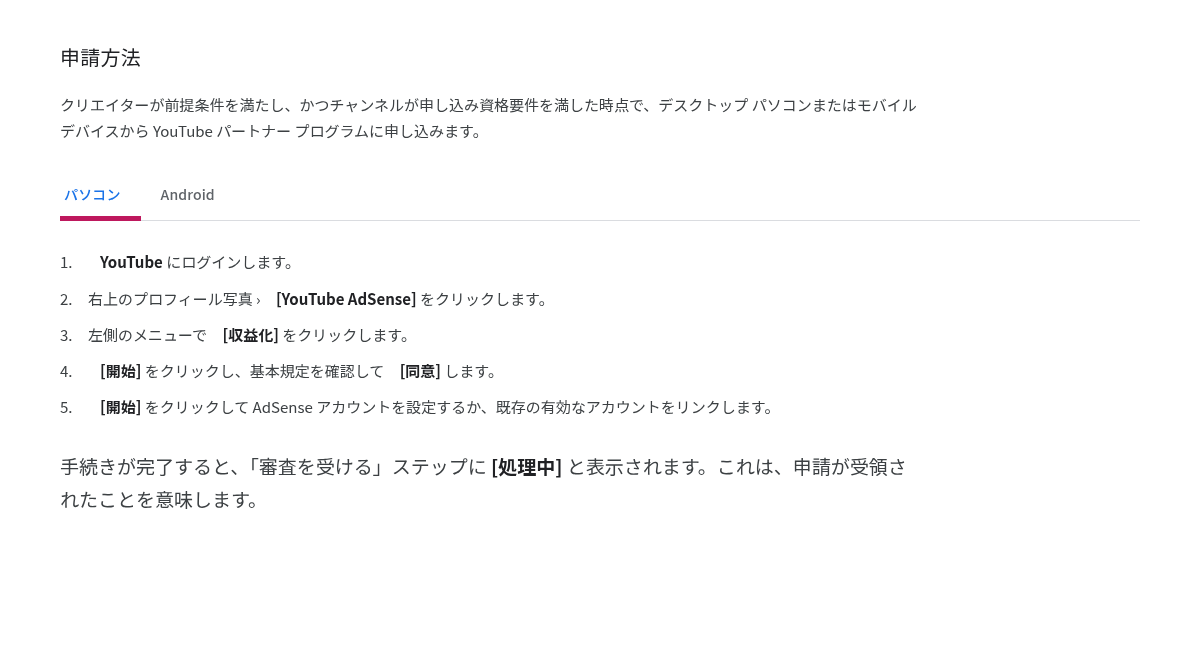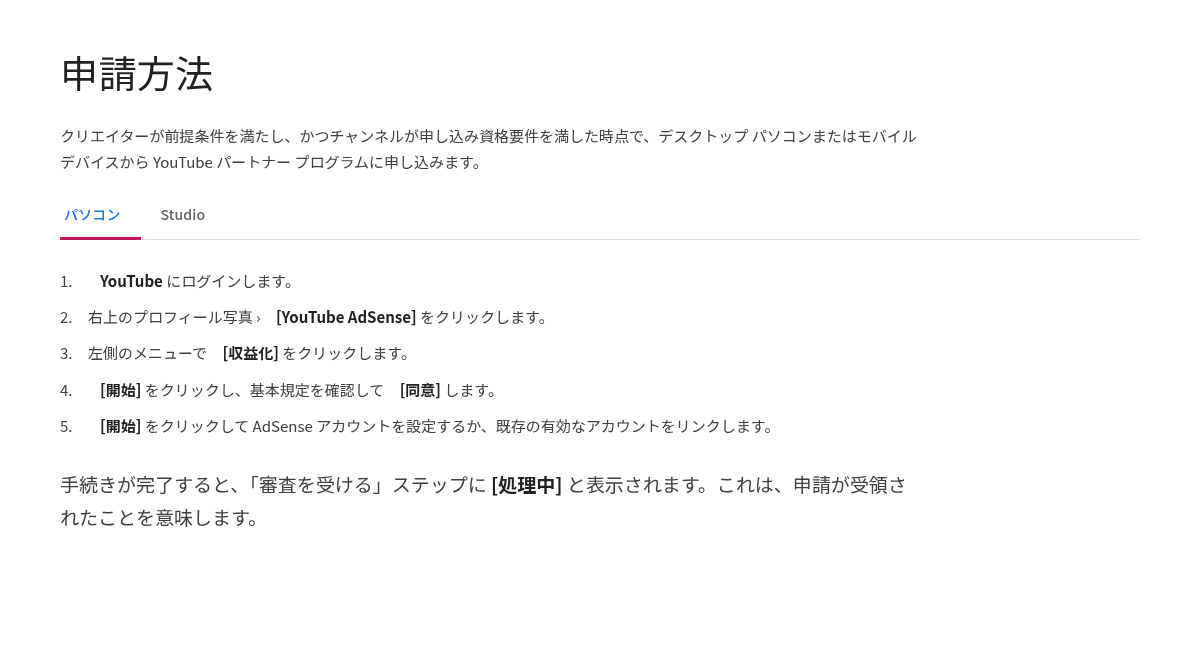--- a/index.html
+++ b/index.html
@@ -12,32 +12,32 @@
       font-family: "Hiragino Sans", "Yu Gothic", "Meiryo", "Noto Sans JP", sans-serif;
       background: #ffffff;
       color: #202124;
       font-size: 15px;
       line-height: 1.7;
       padding: 40px 60px;
       max-width: 1200px;
     }
 
     .page-title {
-      font-size: 38px;
+      font-size: 20px;
       font-weight: 400;
       color: #202124;
       margin-bottom: 18px;
       letter-spacing: 0.01em;
     }
 
     .intro-text {
       font-size: 15px;
       color: #3c4043;
       line-height: 1.75;
-      margin-bottom: 18px;
+      margin-bottom: 28px;
       max-width: 860px;
     }
 
     .tabs-container {
       display: flex;
       border-bottom: 1px solid #dadce0;
       margin-bottom: 28px;
       gap: 0;
     }
 
@@ -51,21 +51,21 @@
       font-weight: 500;
       letter-spacing: 0.01em;
     }
 
     .tab:first-child {
       padding-left: 4px;
     }
 
     .tab.active {
       color: #1a73e8;
-      border-bottom: 3px solid #be185d;
+      border-bottom: 5px solid #be185d;
     }
 
     .content-section {
       max-width: 860px;
     }
 
     .steps-list {
       list-style: none;
       padding: 0;
       margin-bottom: 28px;
@@ -110,21 +110,21 @@
   </style>
 </head>
 <body>
 
 <h1 class="page-title">申請方法</h1>
 
 <p class="intro-text">クリエイターが前提条件を満たし、かつチャンネルが申し込み資格要件を満した時点で、デスクトップ パソコンまたはモバイル デバイスから YouTube パートナー プログラムに申し込みます。</p>
 
 <div class="tabs-container">
   <div class="tab active">パソコン</div>
-  <div class="tab">Studio</div>
+  <div class="tab">Android</div>
 </div>
 
 <div class="content-section">
   <ol class="steps-list">
     <li class="step-item">
       <span class="step-number">1.</span>
       <span class="step-text"><b>YouTube</b> にログインします。</span>
     </li>
     <li class="step-item">
       <span class="step-number">2.</span>

